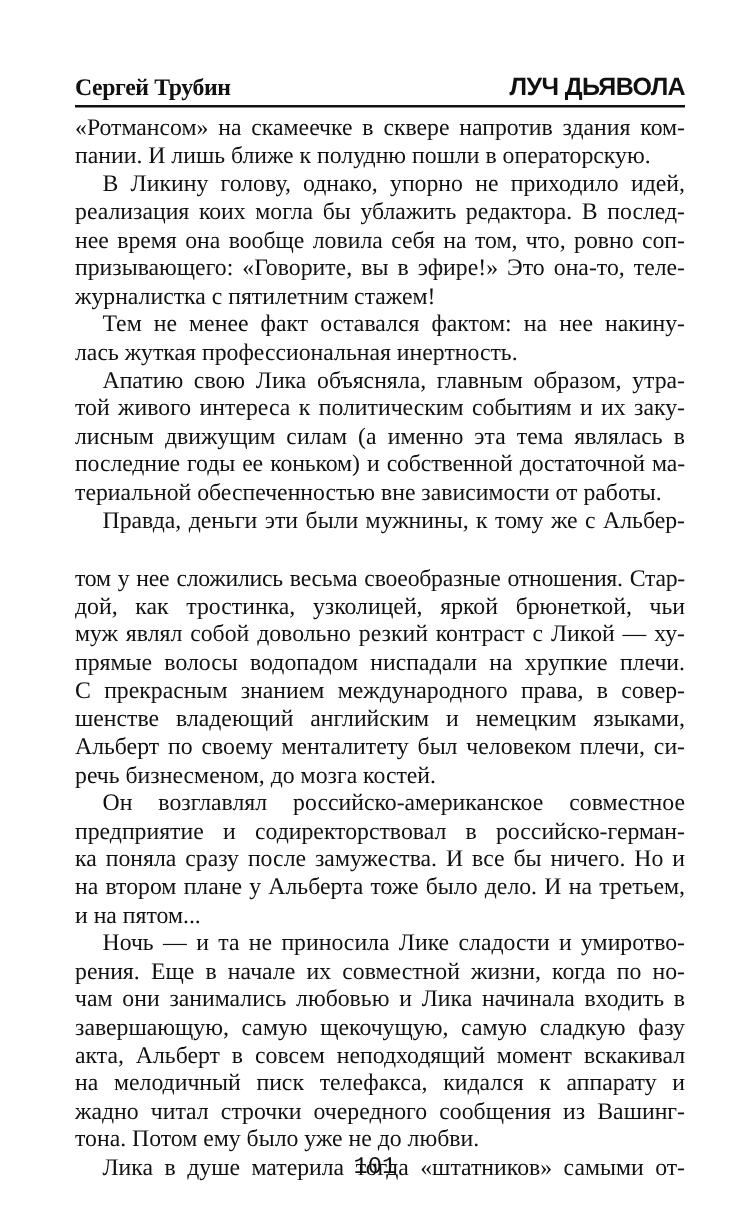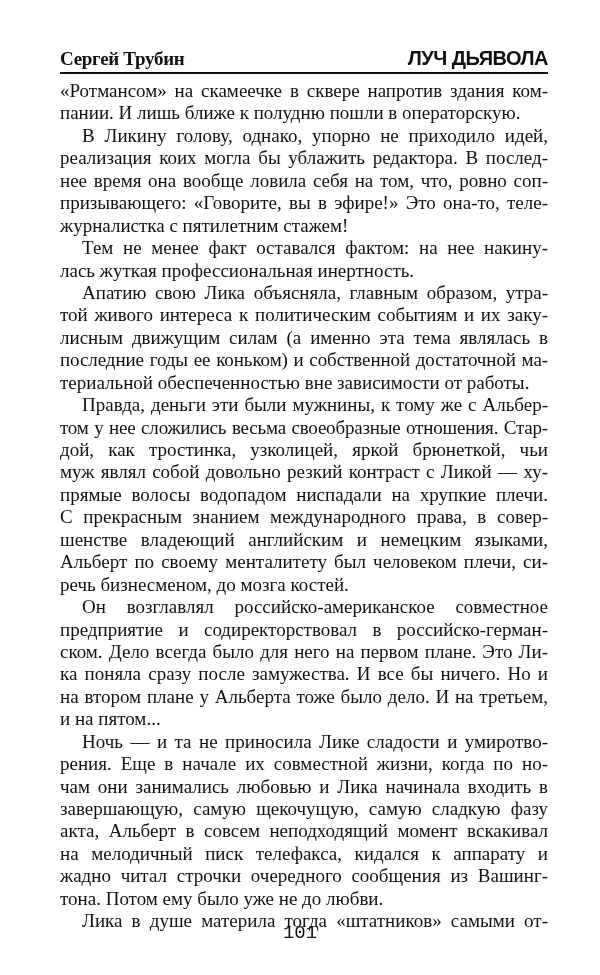--- a/index.html
+++ b/index.html
@@ -3,21 +3,21 @@
 <meta charset="utf-8">
 <style>
   html, body { margin: 0; padding: 0; background: #ffffff; }
   body { width: 600px; height: 975px; position: relative; overflow: hidden; }
   .page {
     position: absolute; left: 60px; top: 44px; width: 488px;
     font-family: "Liberation Serif", "DejaVu Serif", serif; color: #111;
   }
   .running-head {
     display: flex; justify-content: space-between; align-items: flex-end;
-    border-bottom: 2px solid #111; padding-bottom: 2px; height: 26px;
+    border-bottom: 2px solid #111; padding-bottom: 2px; height: 26px; margin-top: 12px;
   }
   .author { font-weight: bold; font-size: 19px; letter-spacing: -0.3px; }
   .book-title { font-family: "Liberation Sans", "DejaVu Sans", sans-serif; font-weight: bold; font-size: 20px; letter-spacing: -0.5px; }
   .body-text { margin-top: 6px; }
   .line {
     font-size: 19px; line-height: 22.45px; height: 22.45px;
     white-space: nowrap; text-align: justify; text-align-last: justify;
     letter-spacing: 0px;
   }
   .line.last { text-align-last: left; }
@@ -53,33 +53,32 @@
       </div>
       <div>
         <div class="line indent">Апатию свою Лика объясняла, главным образом, утра-</div>
         <div class="line">той живого интереса к политическим событиям и их заку-</div>
         <div class="line">лисным движущим силам (а именно эта тема являлась в</div>
         <div class="line" style="letter-spacing: -0.0803571px;">последние годы ее коньком) и собственной достаточной ма-</div>
         <div class="line last">териальной обеспеченностью вне зависимости от работы.</div>
       </div>
       <div>
         <div class="line indent">Правда, деньги эти были мужнины, к тому же с Альбер-</div>
-        <div class="line" style="letter-spacing: -0.200056px;">том у нее сложились весьма своеобразные отношения. Стар-</div>
+        <div class="line" style="letter-spacing: -0.200056px; margin-top: 24px;">том у нее сложились весьма своеобразные отношения. Стар-</div>
         <div class="line">дой, как тростинка, узколицей, яркой брюнеткой, чьи</div>
         <div class="line">муж являл собой довольно резкий контраст с Ликой — ху-</div>
         <div class="line">прямые волосы водопадом ниспадали на хрупкие плечи.</div>
         <div class="line">С прекрасным знанием международного права, в совер-</div>
         <div class="line">шенстве владеющий английским и немецким языками,</div>
         <div class="line">Альберт по своему менталитету был человеком плечи, си-</div>
         <div class="line last">речь бизнесменом, до мозга костей.</div>
       </div>
       <div>
         <div class="line indent">Он возглавлял российско-американское совместное</div>
         <div class="line">предприятие и содиректорствовал в российско-герман-</div>
-        <div class="line">ском. Дело всегда было для него на первом плане. Это Ли-</div>
         <div class="line">ка поняла сразу после замужества. И все бы ничего. Но и</div>
         <div class="line">на втором плане у Альберта тоже было дело. И на третьем,</div>
         <div class="line last">и на пятом...</div>
       </div>
       <div>
         <div class="line indent">Ночь — и та не приносила Лике сладости и умиротво-</div>
         <div class="line">рения. Еще в начале их совместной жизни, когда по но-</div>
         <div class="line">чам они занимались любовью и Лика начинала входить в</div>
         <div class="line">завершающую, самую щекочущую, самую сладкую фазу</div>
         <div class="line">акта, Альберт в совсем неподходящий момент вскакивал</div>

